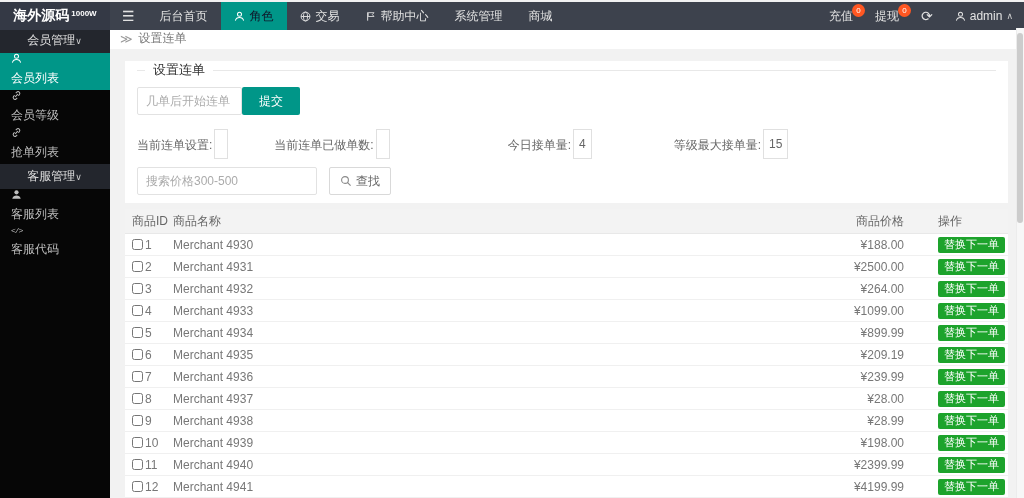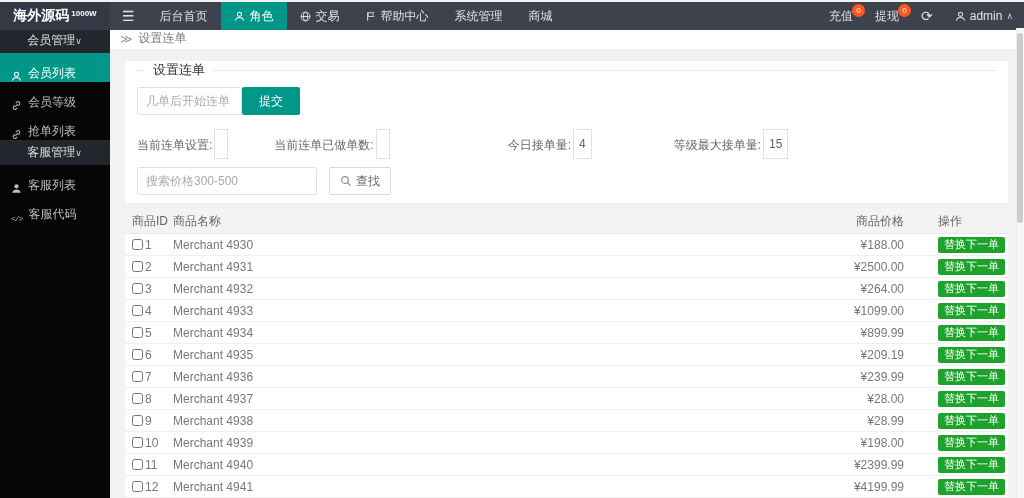--- a/index.html
+++ b/index.html
@@ -5,34 +5,34 @@
   * { box-sizing: border-box; margin: 0; padding: 0; }
   body { font-family: "Liberation Sans", "DejaVu Sans", sans-serif; }
   .screen { position: relative; width: 1024px; height: 498px; overflow: hidden; background: #f2f2f2; font-size: 12px; }
 
   
   .topbar { position: absolute; top: 2px; left: 0; right: 0; height: 28px; background: #3d424d; display: flex; align-items: stretch; z-index: 5; }
   .logo { width: 110px; background: #343945; color: #fff; font-size: 14px; font-weight: bold; display: flex; align-items: center; justify-content: center; gap: 2px; }
   .logo sup { font-size: 8px; font-weight: bold; margin-top: -6px; }
   .nav { display: flex; align-items: stretch; }
   .nav-item { display: flex; align-items: center; gap: 5px; padding: 0 13px; color: #e2e2e2; cursor: pointer; font-size: 12px; }
-  .nav-item.active { background: #009688; color: #ffffff; }
+  .nav-item.active { background: #009688; color: #0f172a; }
   .nav-item .ico { display: inline-flex; align-items: center; }
   .hamburger { padding: 0 12px; font-size: 14px; color: #e2e2e2; display: flex; align-items: center; cursor: pointer; }
   .top-right { margin-left: auto; display: flex; align-items: stretch; }
   .top-link { position: relative; display: flex; align-items: center; padding: 0 11px; color: #e2e2e2; cursor: pointer; }
   .badge { position: absolute; top: 2px; right: -1px; min-width: 13px; height: 13px; line-height: 13px; border-radius: 7px; background: #ff5722; color: #fff; font-size: 8px; text-align: center; padding: 0 2px; }
   .refresh { font-size: 14px; }
   .admin { gap: 4px; }
   .chev { font-size: 9px; color: #cfcfcf; }
 
   
   .sidebar { position: absolute; top: 28px; left: 0; bottom: 0; width: 110px; background: #060606; }
   .side-group { height: 25px; display: flex; align-items: center; justify-content: center; padding: 0 12px 0 11px; background: #23262d; color: #e0e0e0; cursor: pointer; }
-  .side-item { height: 29px; display: flex; align-items: flex-end; gap: 6px; padding-left: 11px; color: #bfbfbf; cursor: pointer; }
+  .side-item { height: 37px; display: flex; align-items: flex-start; gap: 6px; padding-left: 11px; color: #bfbfbf; cursor: pointer; flex-direction: column; }
   .side-item.active { background: #009688; color: #fff; }
   .side-item .ico, .side-group .ico { display: inline-flex; align-items: center; }
   .code-ico { font-family: "Liberation Mono", "DejaVu Sans Mono", monospace; font-size: 8px; color: #bfbfbf; letter-spacing: -1px; }
 
   
   .main { position: absolute; left: 110px; top: 28px; right: 0; bottom: 0; overflow: hidden; }
   .breadcrumb { background: #fff; height: 21px; display: flex; align-items: center; gap: 6px; padding: 0 10px; color: #999; }
   .breadcrumb .bc-title { color: #777; }
 
   .card { background: #fff; margin: 12px 16px 6px 15px; padding: 0 12px 8px; }

